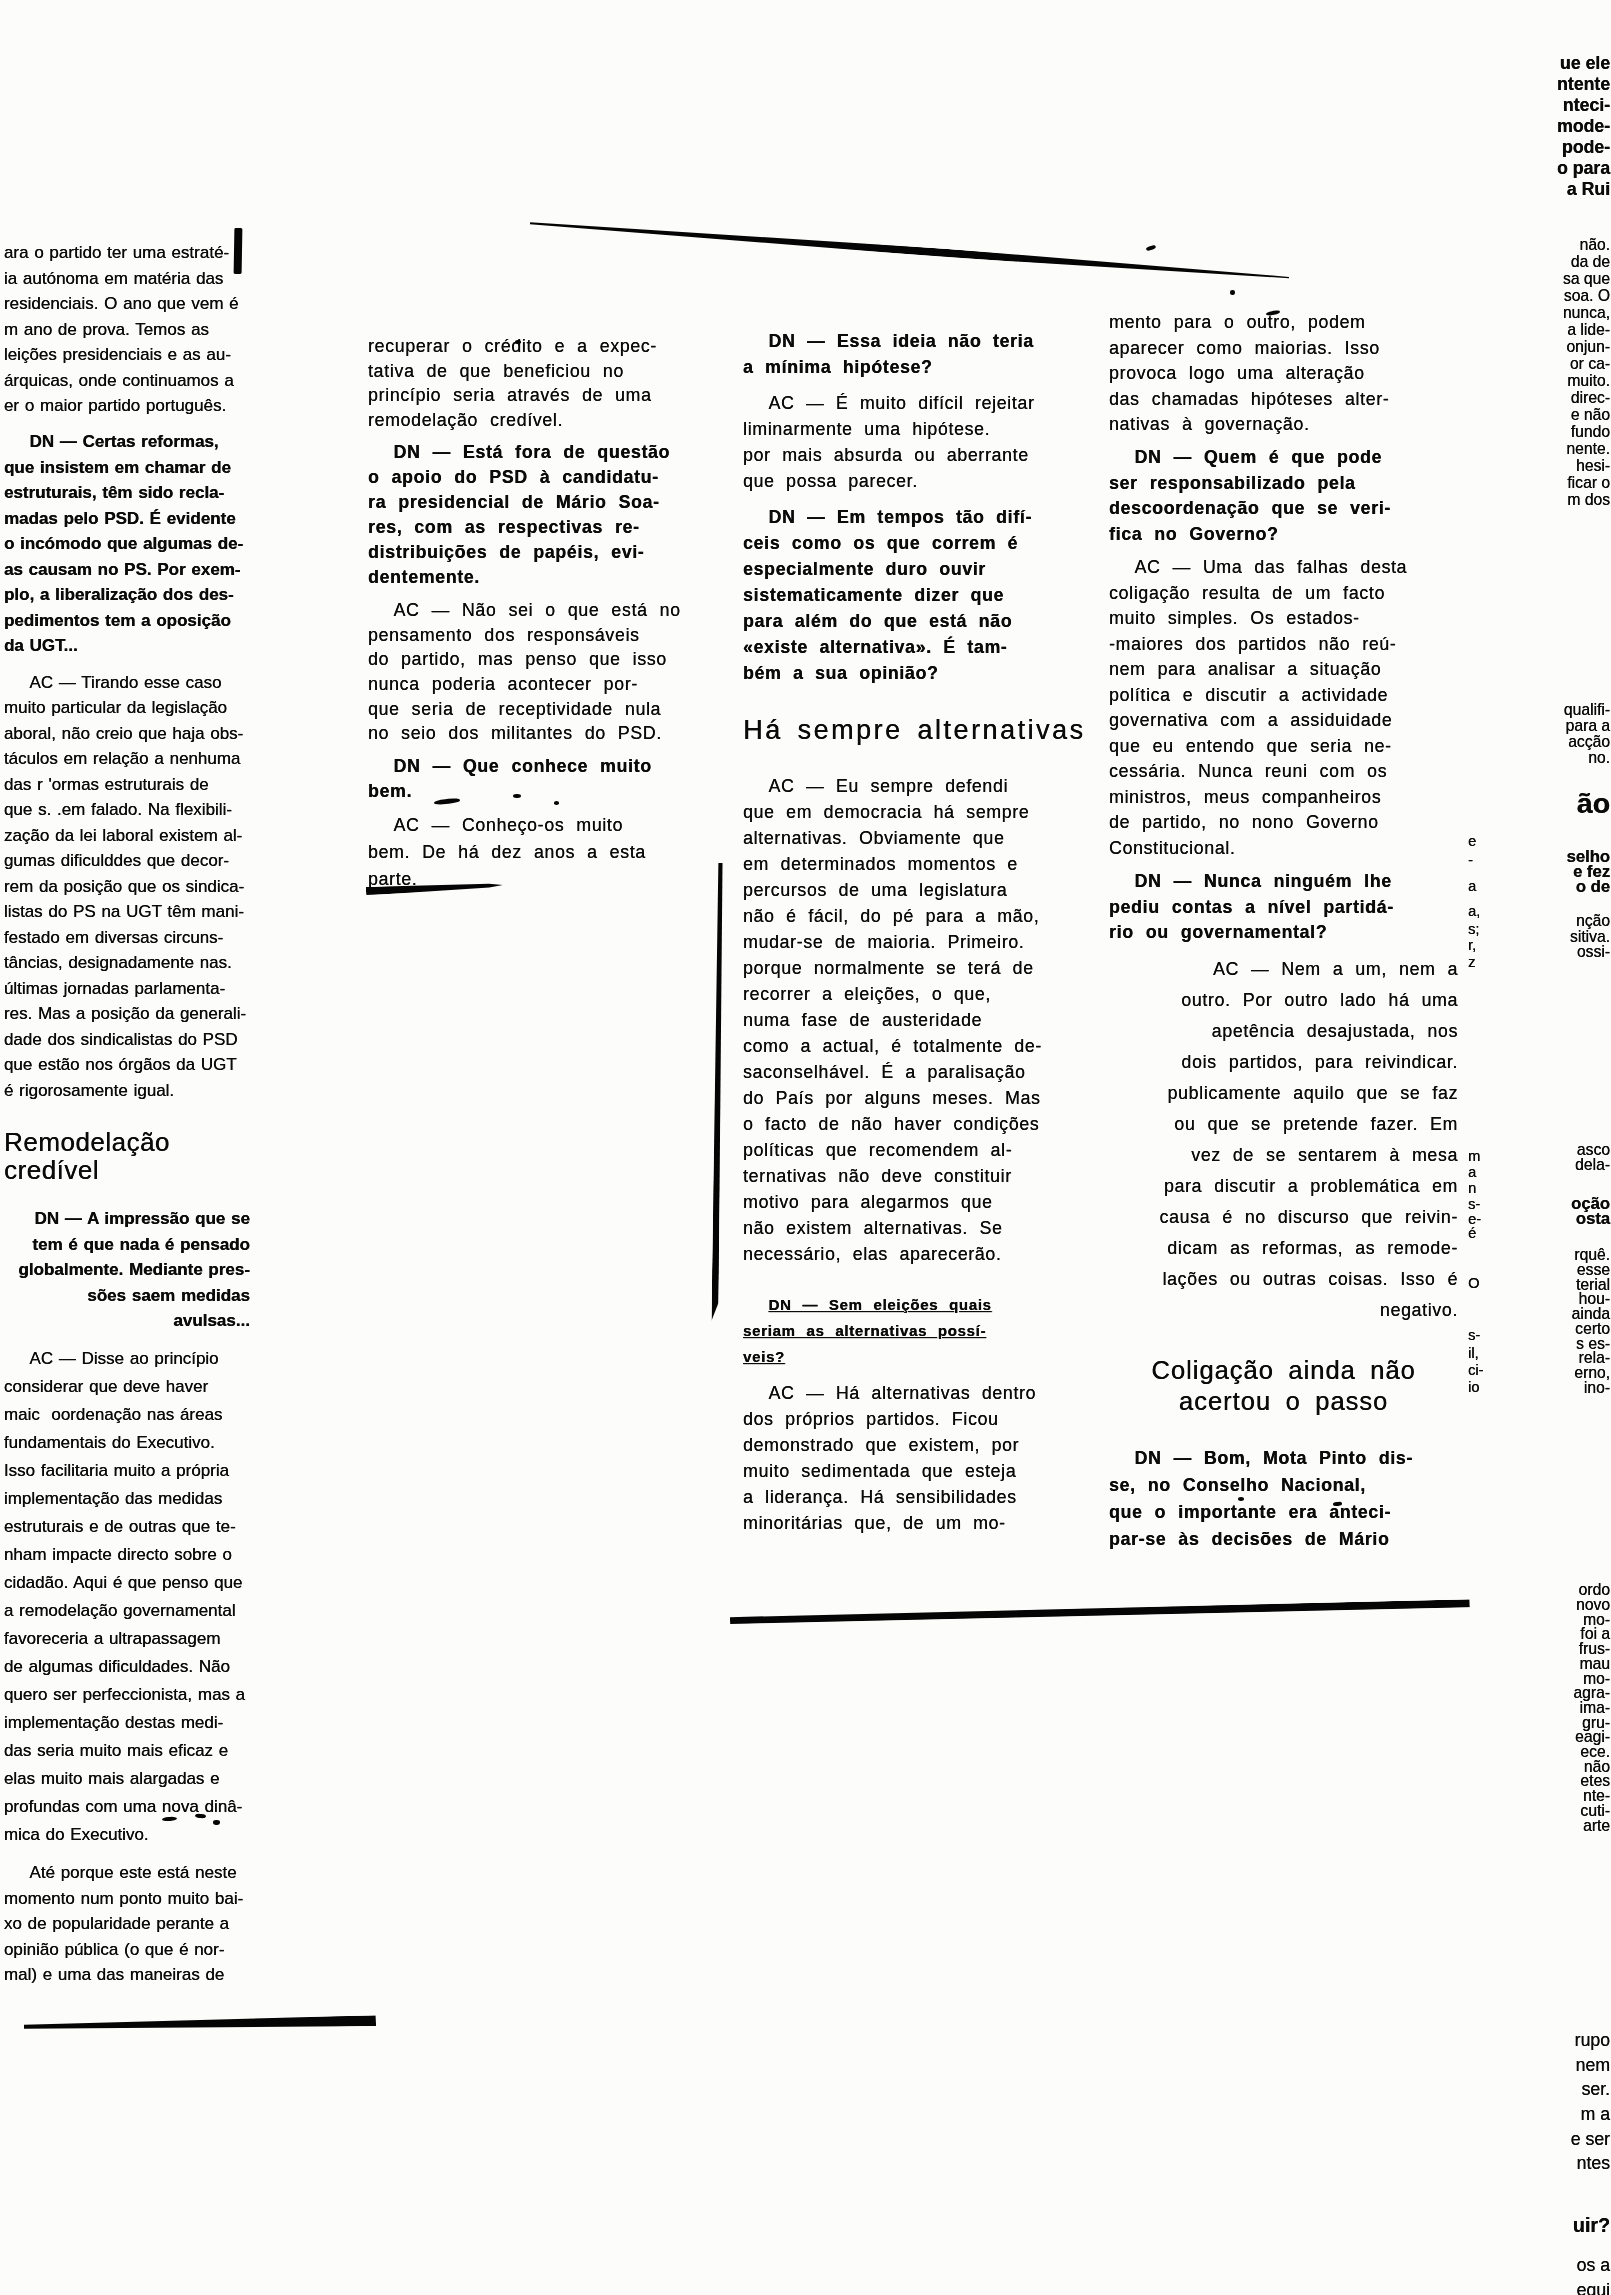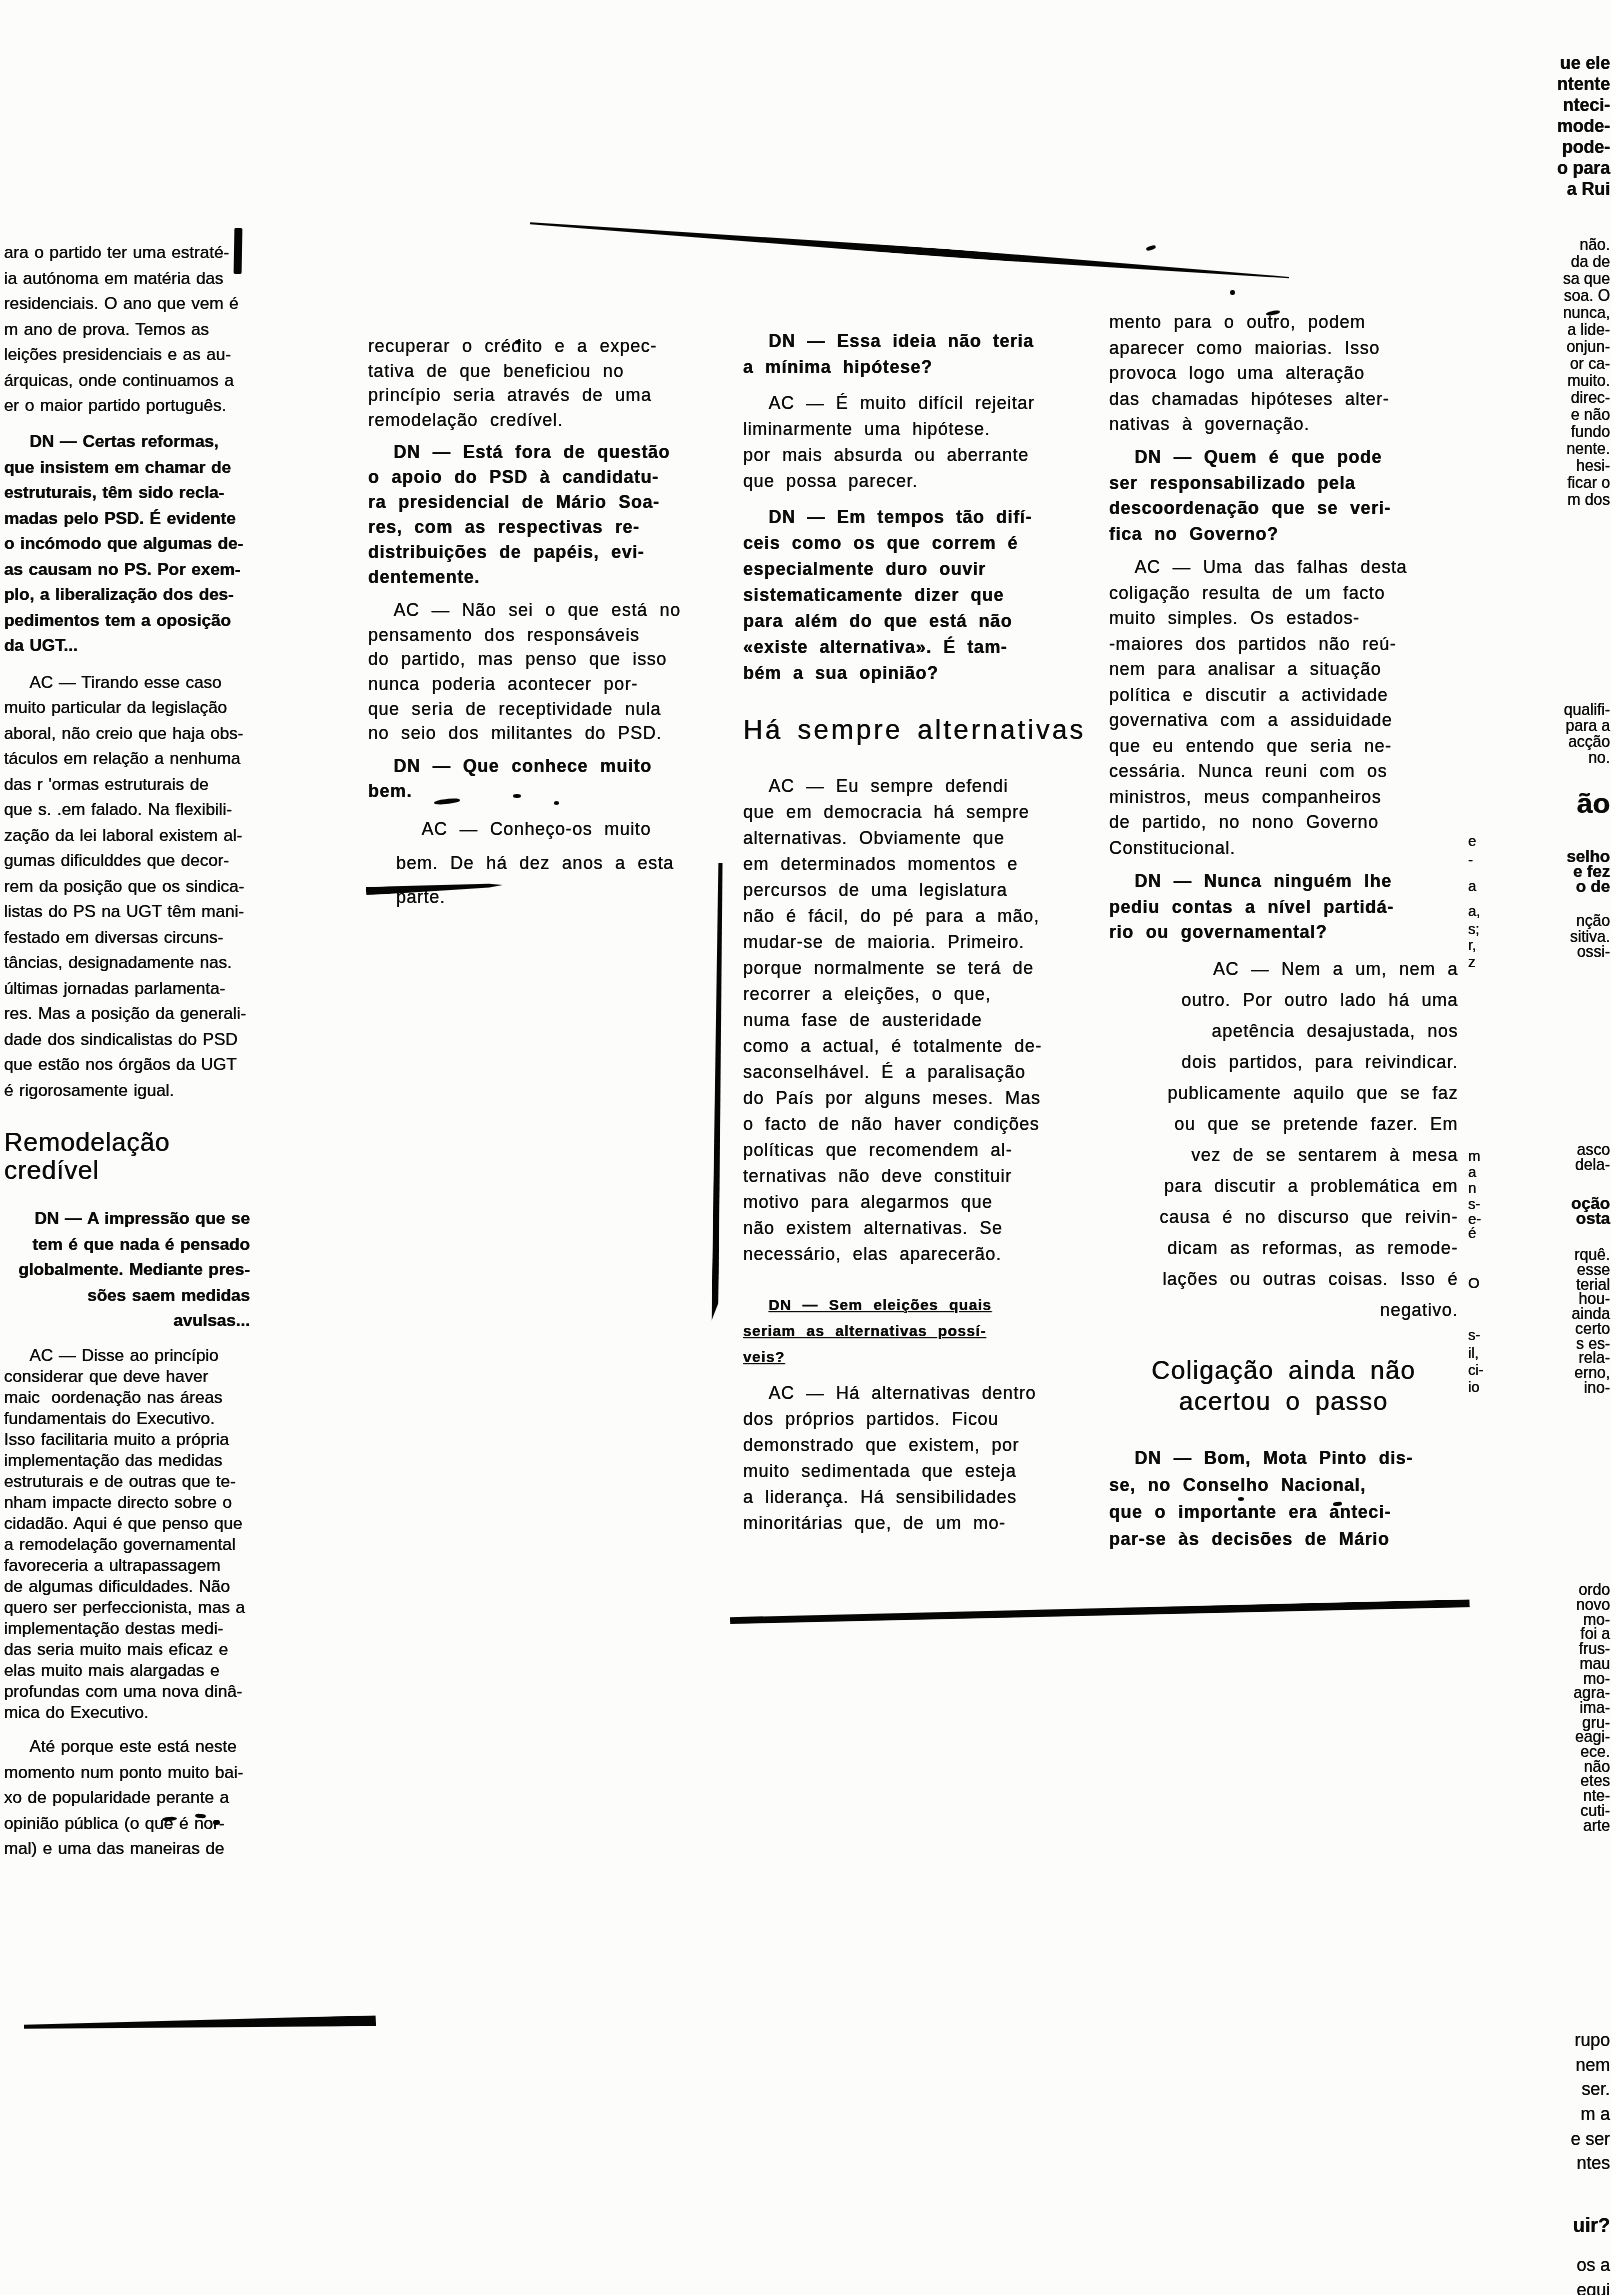--- a/index.html
+++ b/index.html
@@ -54,21 +54,21 @@
 res. Mas a posição da generali-
 dade dos sindicalistas do PSD
 que estão nos órgãos da UGT
 é rigorosamente igual.</div>
       <div class="blk heading" style="font-size: 26px; line-height: 28.5px; word-spacing: 1px; letter-spacing: 0.5px; margin-top: 24.6px; text-indent: 0px; text-align: left;">Remodelação credível</div>
       <div class="blk bold" style="font-size: 17px; line-height: 25.5px; word-spacing: 1px; letter-spacing: 0px; margin-top: 21.6px; text-indent: 25.5px; text-align: right;">DN — A impressão que se
 tem é que nada é pensado
 globalmente. Mediante pres-
 sões saem medidas
 avulsas...</div>
-      <div class="blk regular" style="font-size: 17px; line-height: 21px; word-spacing: 1px; letter-spacing: 0px; margin-top: 10.8px; text-indent: 25.5px; text-align: left;">AC — Disse ao princípio
+      <div class="blk regular" style="font-size: 17px; line-height: 28px; word-spacing: 1px; letter-spacing: 0px; margin-top: 10.8px; text-indent: 25.5px; text-align: left;">AC — Disse ao princípio
 considerar que deve haver
 maic  oordenação nas áreas
 fundamentais do Executivo.
 Isso facilitaria muito a própria
 implementação das medidas
 estruturais e de outras que te-
 nham impacte directo sobre o
 cidadão. Aqui é que penso que
 a remodelação governamental
 favoreceria a ultrapassagem
@@ -97,21 +97,21 @@
 distribuições de papéis, evi-
 dentemente.</div>
       <div class="blk regular" style="font-size: 17.7px; line-height: 24.6px; word-spacing: 6.4px; letter-spacing: 0.7px; margin-top: 7.9px; text-indent: 25.5px; text-align: left;">AC — Não sei o que está no
 pensamento dos responsáveis
 do partido, mas penso que isso
 nunca poderia acontecer por-
 que seria de receptividade nula
 no seio dos militantes do PSD.</div>
       <div class="blk bold" style="font-size: 17.7px; line-height: 25px; word-spacing: 6.4px; letter-spacing: 0.7px; margin-top: 7.9px; text-indent: 25.5px; text-align: left;">DN — Que conhece muito
 bem.</div>
-      <div class="blk regular" style="font-size: 17.7px; line-height: 34px; word-spacing: 6.4px; letter-spacing: 0.7px; margin-top: 7.9px; text-indent: 25.5px; text-align: left; margin-left: 28px;">AC — Conheço-os muito
+      <div class="blk regular" style="font-size: 17.7px; line-height: 27px; word-spacing: 6.4px; letter-spacing: 0.7px; margin-top: 7.9px; text-indent: 25.5px; text-align: left;">AC — Conheço-os muito
 bem. De há dez anos a esta
 parte.</div>
     </div>
     <div class="col" style="left: 743px; top: 328px; width: 359px;">
       <div class="blk bold" style="font-size: 17.7px; line-height: 26px; word-spacing: 5.9px; letter-spacing: 0.7px; margin-top: 0px; text-indent: 25.5px; text-align: left;">DN — Essa ideia não teria
 a mínima hipótese?</div>
       <div class="blk regular" style="font-size: 17.7px; line-height: 26px; word-spacing: 5.9px; letter-spacing: 0.7px; margin-top: 9.8px; text-indent: 25.5px; text-align: left;">AC — É muito difícil rejeitar
 liminarmente uma hipótese.
 por mais absurda ou aberrante
 que possa parecer.</div>

